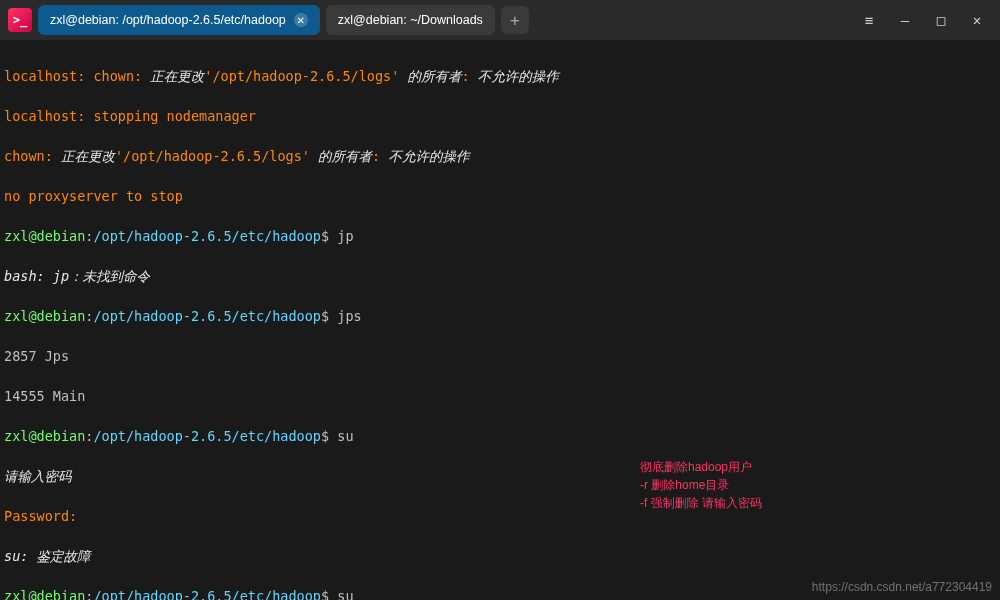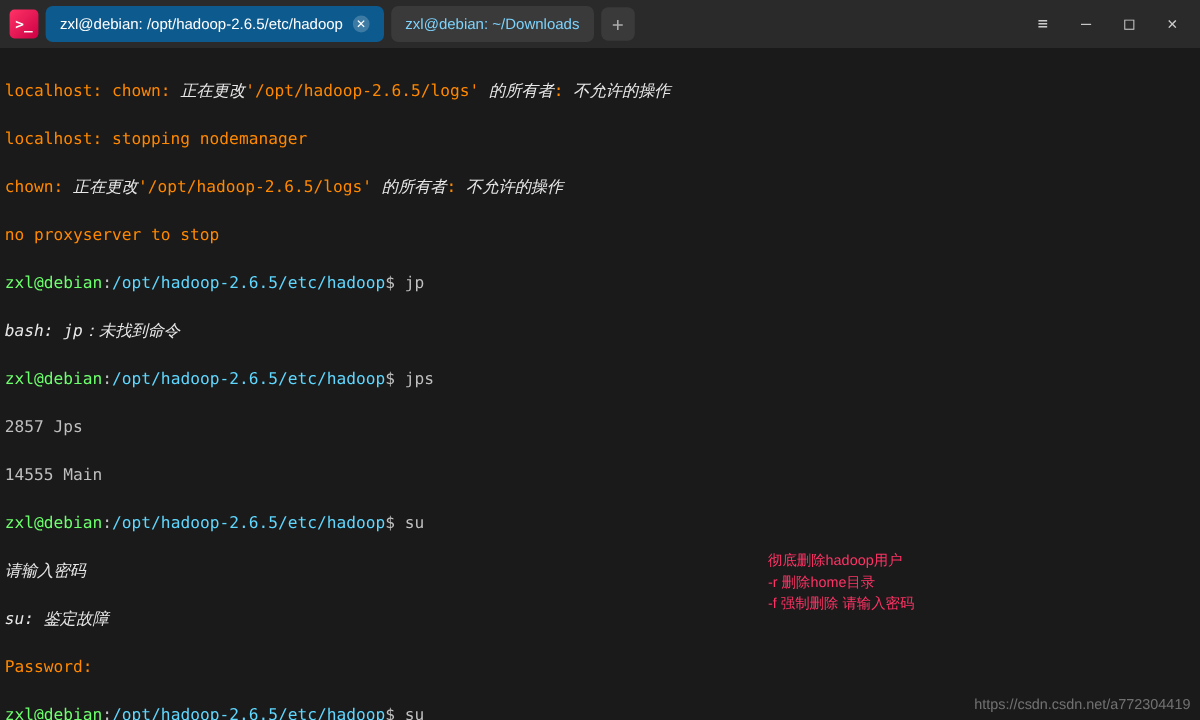--- a/index.html
+++ b/index.html
@@ -30,21 +30,21 @@
   font-size: 12px;
   font-weight: bold;
 }
 .tab {
   height: 30px;
   padding: 0 12px;
   border-radius: 6px;
   display: flex;
   align-items: center;
   gap: 8px;
-  color: #7dd3fc;
+  color: #ffffff;
   font-size: 12.5px;
   font-family: sans-serif;
 }
 .tab.active {
   background: #0d5a8e;
   color: #fff;
 }
 .tab.inactive {
   background: #3a3a3a;
 }
@@ -130,22 +130,22 @@
 <span class="l orange">localhost: stopping nodemanager</span>
 <span class="l"><span class="orange">chown: </span><span class="white">正在更改</span><span class="orange">'/opt/hadoop-2.6.5/logs' </span><span class="white">的所有者</span><span class="orange">: </span><span class="white">不允许的操作</span></span>
 <span class="l orange">no proxyserver to stop</span>
 <span class="l"><span class="green">zxl@debian</span><span class="gray">:</span><span class="cyan">/opt/hadoop-2.6.5/etc/hadoop</span><span class="gray">$</span><span class="gray"> jp</span></span>
 <span class="l white">bash: jp：未找到命令</span>
 <span class="l"><span class="green">zxl@debian</span><span class="gray">:</span><span class="cyan">/opt/hadoop-2.6.5/etc/hadoop</span><span class="gray">$</span><span class="gray"> jps</span></span>
 <span class="l gray">2857 Jps</span>
 <span class="l gray">14555 Main</span>
 <span class="l"><span class="green">zxl@debian</span><span class="gray">:</span><span class="cyan">/opt/hadoop-2.6.5/etc/hadoop</span><span class="gray">$</span><span class="gray"> su</span></span>
 <span class="l white">请输入密码</span>
+<span class="l orange">Password:</span>
 <span class="l white">su: 鉴定故障</span>
-<span class="l orange">Password:</span>
 <span class="l"><span class="green">zxl@debian</span><span class="gray">:</span><span class="cyan">/opt/hadoop-2.6.5/etc/hadoop</span><span class="gray">$</span><span class="gray"> su</span></span>
 
 
 
 
 
 
 
 
 

